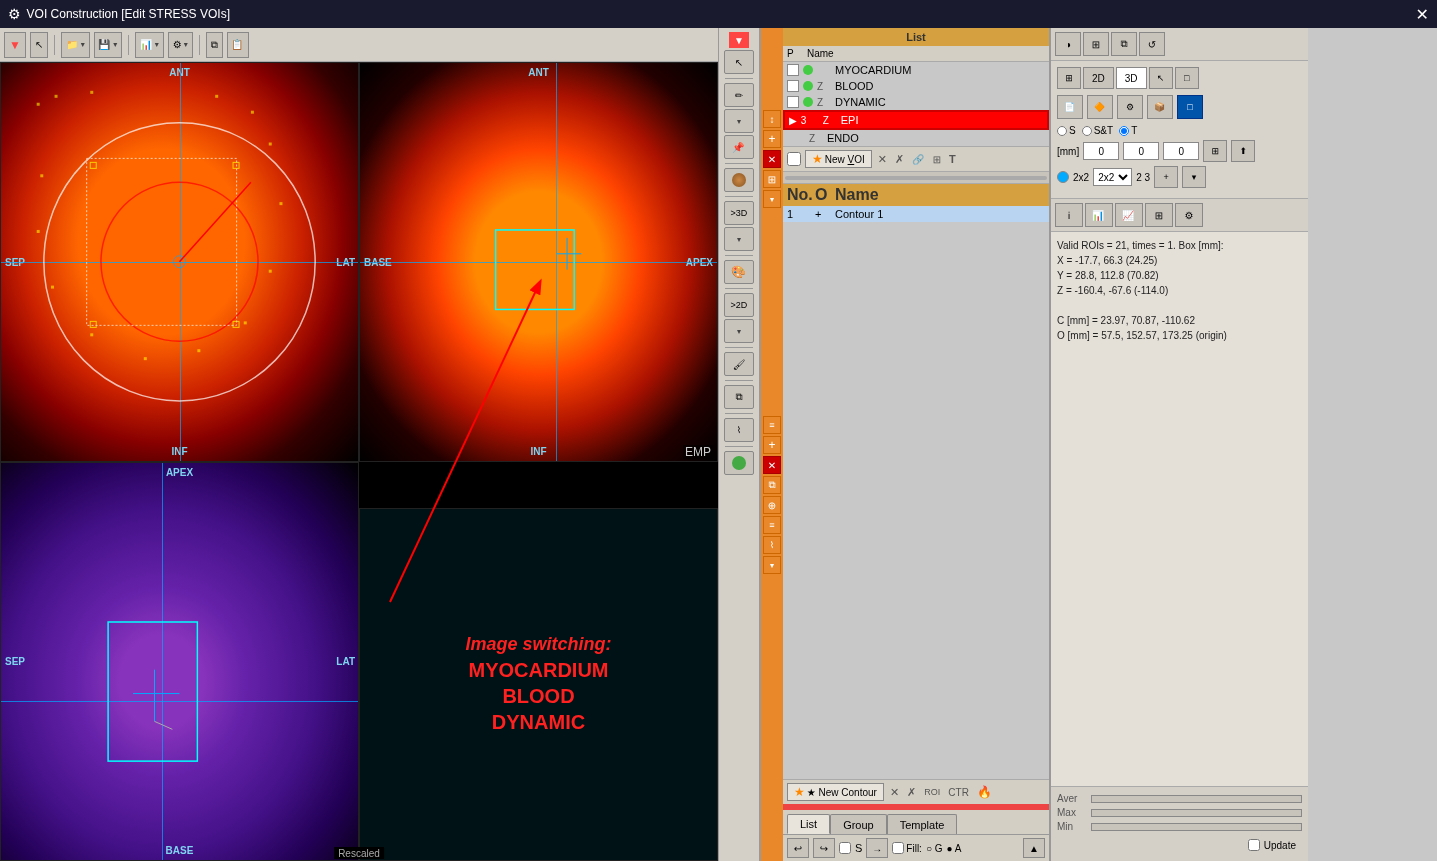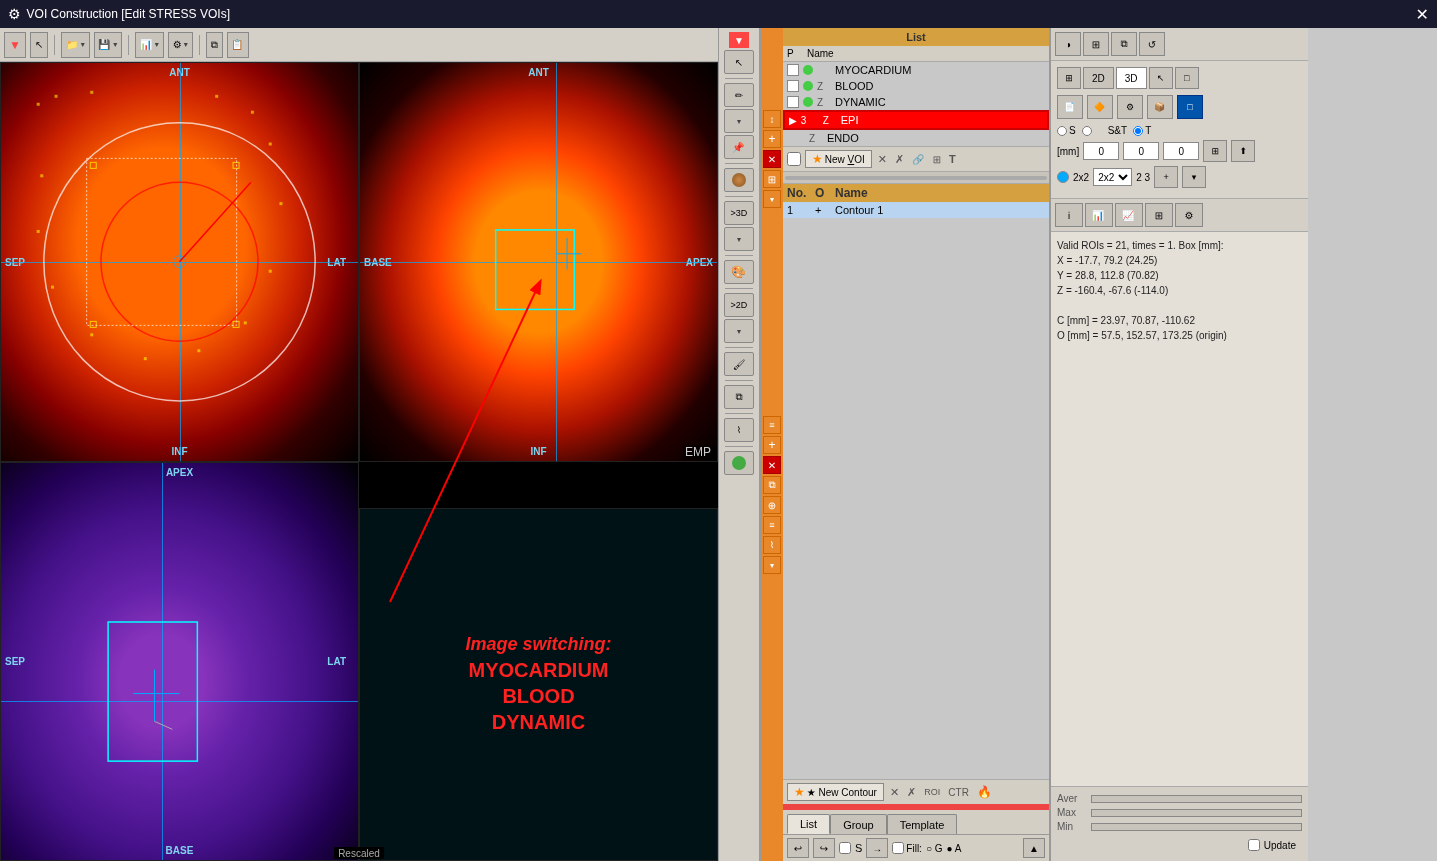--- a/index.html
+++ b/index.html
@@ -43,21 +43,21 @@
     }
 
     .panel-label {
       position: absolute;
       color: #7fd4f0;
       font-size: 10px;
       font-weight: bold;
     }
     .label-ant-top { top: 4px; left: 50%; transform: translateX(-50%); text-align: right; }
     .label-sep { left: 4px; top: 50%; transform: translateY(-50%); }
-    .label-lat { right: 12px; top: 50%; transform: translateY(-50%); }
+    .label-lat { right: 3px; top: 50%; transform: translateY(-50%); }
     .label-inf { bottom: 4px; left: 50%; transform: translateX(-50%); }
     .label-base { bottom: 4px; left: 50%; transform: translateX(-50%); }
     .label-apex-top { top: 4px; left: 50%; transform: translateX(-50%); }
     .rescaled-label {
       position: absolute;
       bottom: 8px;
       left: 50%;
       transform: translateX(-50%);
       color: #aaa;
       font-size: 10px;
@@ -209,21 +209,21 @@
       display: flex;
       flex-direction: column;
     }
     .contours-scroll { flex: 1; overflow-y: auto; }
 
     .contour-header-row {
       display: flex;
       padding: 2px 4px;
       background: #d4a040;
       color: #333;
-      font-size: 12px;
+      font-size: 16px;
       font-weight: bold;
     }
     .col-no { width: 28px; }
     .col-o { width: 20px; }
     .col-name { flex: 1; }
 
     .contour-item {
       display: flex;
       align-items: center;
       padding: 2px 4px;
@@ -982,21 +982,21 @@
         <div style="width:26px;height:24px;background:#0055aa;border:1px solid #003388;display:flex;align-items:center;justify-content:center;cursor:pointer;">
           <span style="font-size:9px;color:white;">□</span>
         </div>
       </div>
 
       <div style="display:flex;align-items:center;gap:6px;margin-bottom:4px;font-size:10px;">
         <label style="display:flex;align-items:center;gap:2px;">
           <input type="radio" name="view-mode" style="width: 10px; height: 10px;">
           <span>S</span>
         </label>
-        <label style="display:flex;align-items:center;gap:16px;">
+        <label style="display:flex;align-items:center;gap:2px;">
           <input type="radio" name="view-mode" style="width: 10px; height: 10px;">
           <span>S&amp;T</span>
         </label>
         <label style="display:flex;align-items:center;gap:2px;">
           <input type="radio" name="view-mode" checked="" style="width: 10px; height: 10px;">
           <span>T</span>
         </label>
       </div>
 
       <div style="display:flex;align-items:center;gap:4px;margin-bottom:4px;">
@@ -1046,21 +1046,21 @@
         <div class="info-tab-btn">
           <span>⊞</span>
         </div>
         <div class="info-tab-btn">
           <span>⚙</span>
         </div>
       </div>
 
       <div class="info-content">
         <div>Valid ROIs = 21, times = 1.  Box [mm]:</div>
-        <div>X = -17.7, 79.2 (24.25)</div>
+        <div>X = -17.7, 66.3 (24.25)</div>
         <div>Y = 28.8, 112.8 (70.82)</div>
         <div>Z = -160.4, -67.6 (-114.0)</div>
         <div>&nbsp;</div>
         <div>C [mm] = 23.97, 70.87, -110.62</div>
         <div>O [mm] = 57.5, 152.57, 173.25 (origin)</div>
       </div>
 
       <div class="stats-section">
         <div class="stat-row">
           <span class="stat-label">Aver</span>

